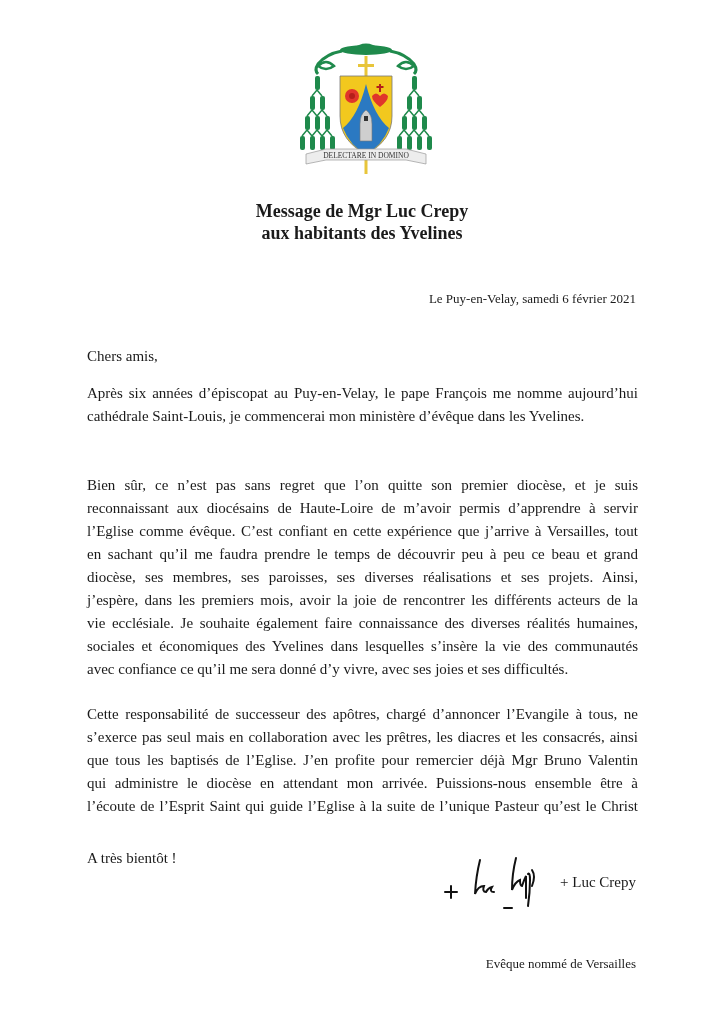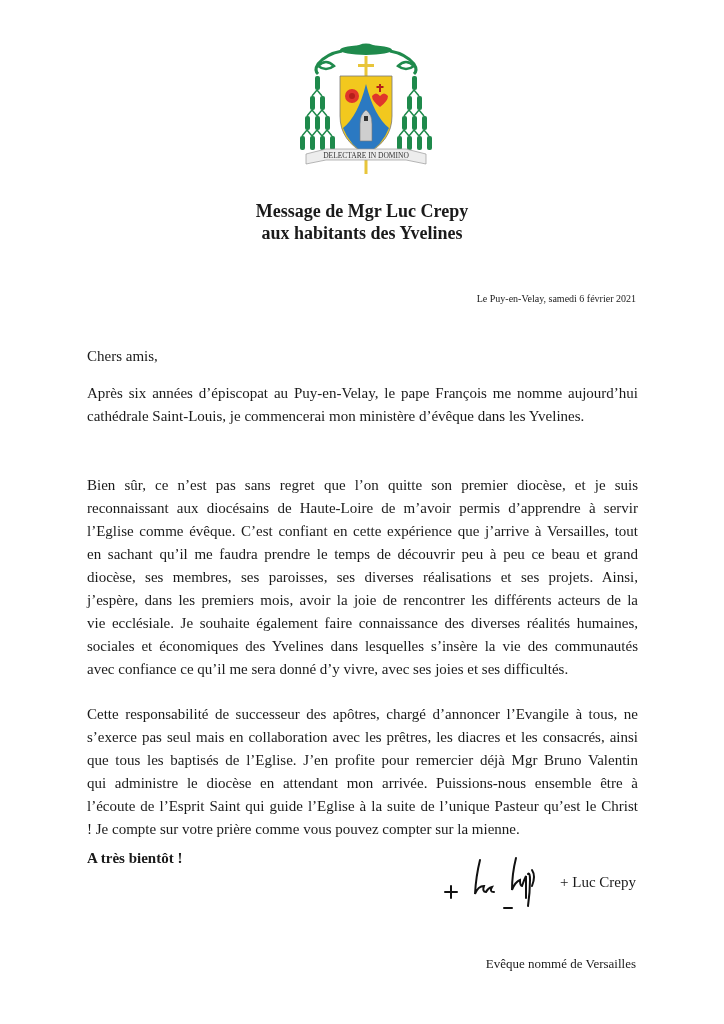--- a/index.html
+++ b/index.html
@@ -7,27 +7,27 @@
     width: 724px; height: 1024px; position: relative; overflow: hidden;
     font-family: "Liberation Serif", "DejaVu Serif", serif;
     color: #1a1a1a;
   }
   .crest { position: absolute; left: 296px; top: 36px; width: 140px; height: 140px; }
   .title {
     position: absolute; left: 0; width: 724px; top: 200px;
     text-align: center; font-weight: bold; font-size: 18px; line-height: 22px;
   }
   .date {
-    position: absolute; right: 88px; top: 289px; font-size: 10px; line-height: 20px;
+    position: absolute; right: 88px; top: 289px; font-size: 13px; line-height: 20px;
   }
   .greeting { position: absolute; left: 87px; top: 346px; font-size: 15px; line-height: 20px; }
   .para { position: absolute; left: 87px; width: 551px; font-size: 15px; line-height: 23px; }
   .para .line { display: block; text-align: justify; text-align-last: justify; white-space: nowrap; height: 23px; }
   .para .line.last { text-align-last: left; }
-  .closing { position: absolute; left: 87px; top: 848px; font-size: 15px; line-height: 20px; font-weight: bold; }
+  .closing { position: absolute; left: 87px; top: 848px; font-size: 15px; line-height: 20px; }
   .signature-scribble { position: absolute; left: 440px; top: 856px; width: 110px; height: 60px; }
   .sig-name { position: absolute; right: 88px; top: 872px; font-size: 15px; line-height: 20px; text-align: right; }
   .sig-role { position: absolute; right: 88px; top: 954px; font-size: 13px; line-height: 20px; text-align: center; }
 </style>
 </head>
 <body>
 
 <svg class="crest" viewBox="0 0 140 140" xmlns="http://www.w3.org/2000/svg">
 
   <ellipse cx="70" cy="14" rx="26" ry="5" fill="#1f8a4c"></ellipse>
@@ -115,21 +115,20 @@
   <span class="line">sociales et économiques des Yvelines dans lesquelles s’insère la vie des communautés</span>
   <span class="line last">avec confiance ce qu’il me sera donné d’y vivre, avec ses joies et ses difficultés.</span>
 </div>
 
 <div class="para" style="top:703px">
   <span class="line">Cette responsabilité de successeur des apôtres, chargé d’annoncer l’Evangile à tous, ne</span>
   <span class="line">s’exerce pas seul mais en collaboration avec les prêtres, les diacres et les consacrés, ainsi</span>
   <span class="line">que tous les baptisés de l’Eglise. J’en profite pour remercier déjà Mgr Bruno Valentin</span>
   <span class="line">qui administre le diocèse en attendant mon arrivée. Puissions-nous ensemble être à</span>
   <span class="line">l’écoute de l’Esprit Saint qui guide l’Eglise à la suite de l’unique Pasteur qu’est le Christ</span>
-  <span class="line last">! Je compte sur votre prière comme vous pouvez compter sur la mienne.</span>
 </div>
 
 <div class="closing">A très bientôt !</div>
 
 <svg class="signature-scribble" viewBox="0 0 110 60" xmlns="http://www.w3.org/2000/svg">
   <g stroke="#111" stroke-width="2" fill="none" stroke-linecap="round">
     <path d="M5 36 L17 36 M11 30 L11 42"></path>
     <path d="M40 4 Q36 20 35 38 Q38 30 44 30 Q42 36 46 36 Q48 32 52 31 Q49 36 54 36"></path>
     <path d="M76 2 Q72 18 72 34 Q75 26 80 24 Q80 30 82 30 Q84 24 86 20 Q86 30 86 42 M88 18 Q90 16 90 24 Q90 36 88 50 M92 14 Q96 20 92 30"></path>
     <path d="M64 52 L72 52"></path>

